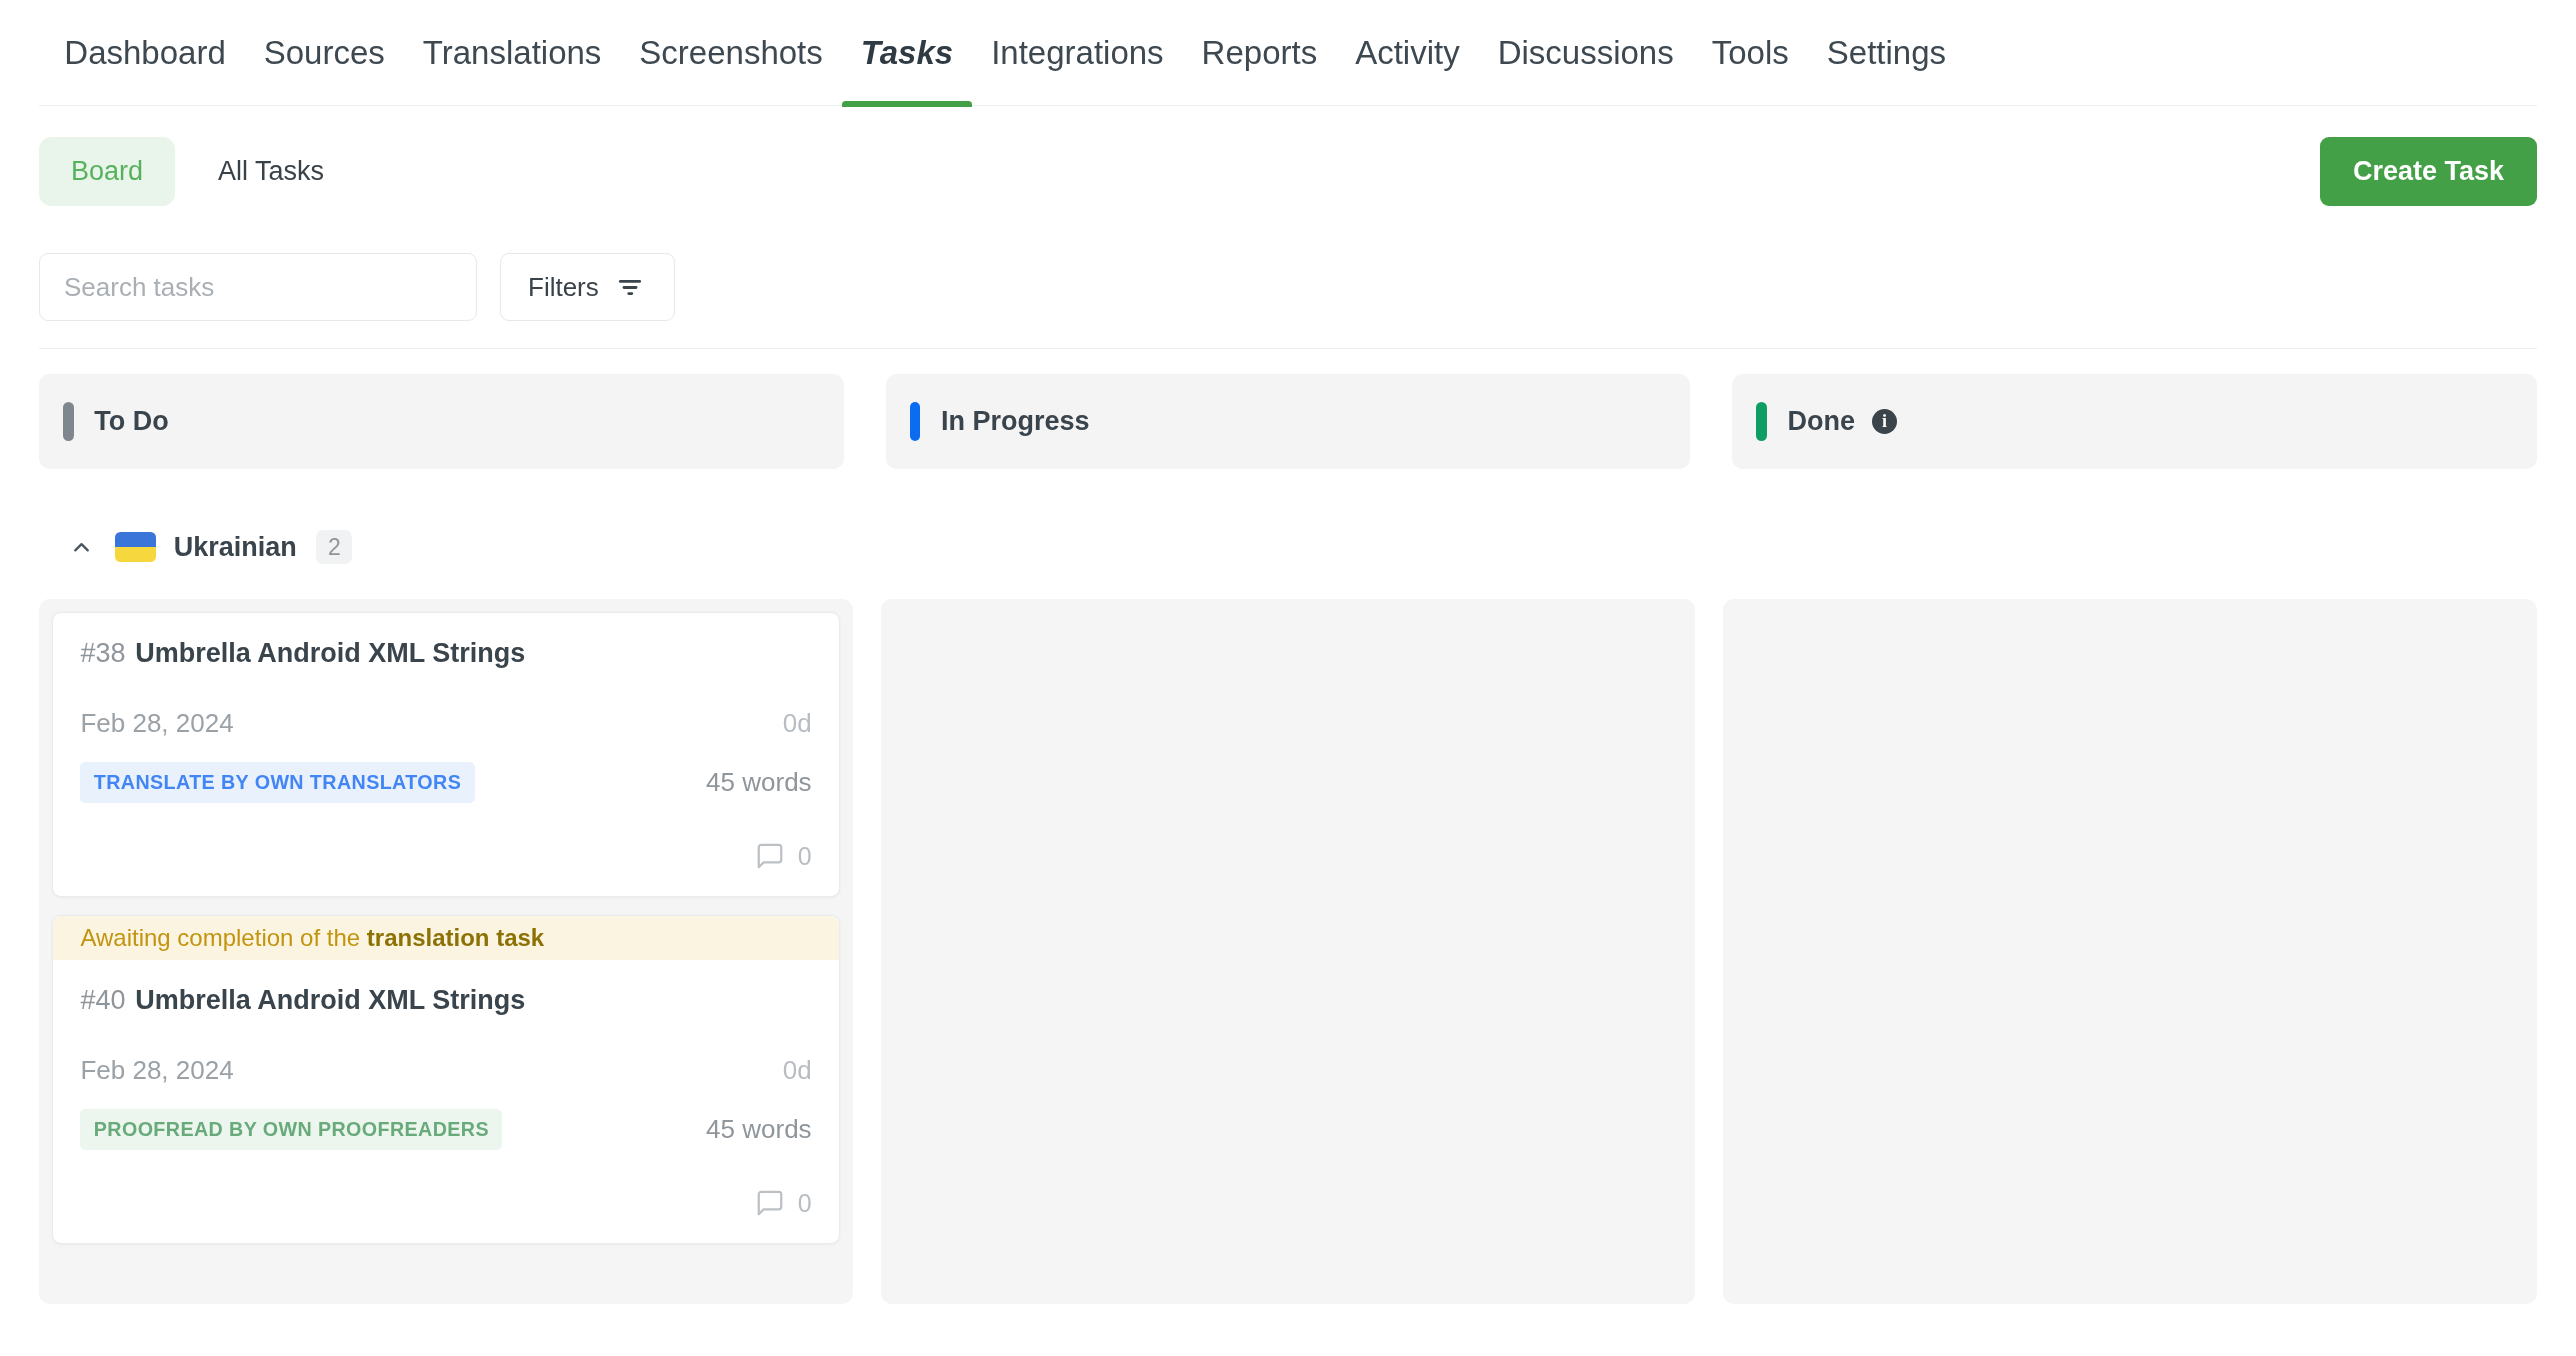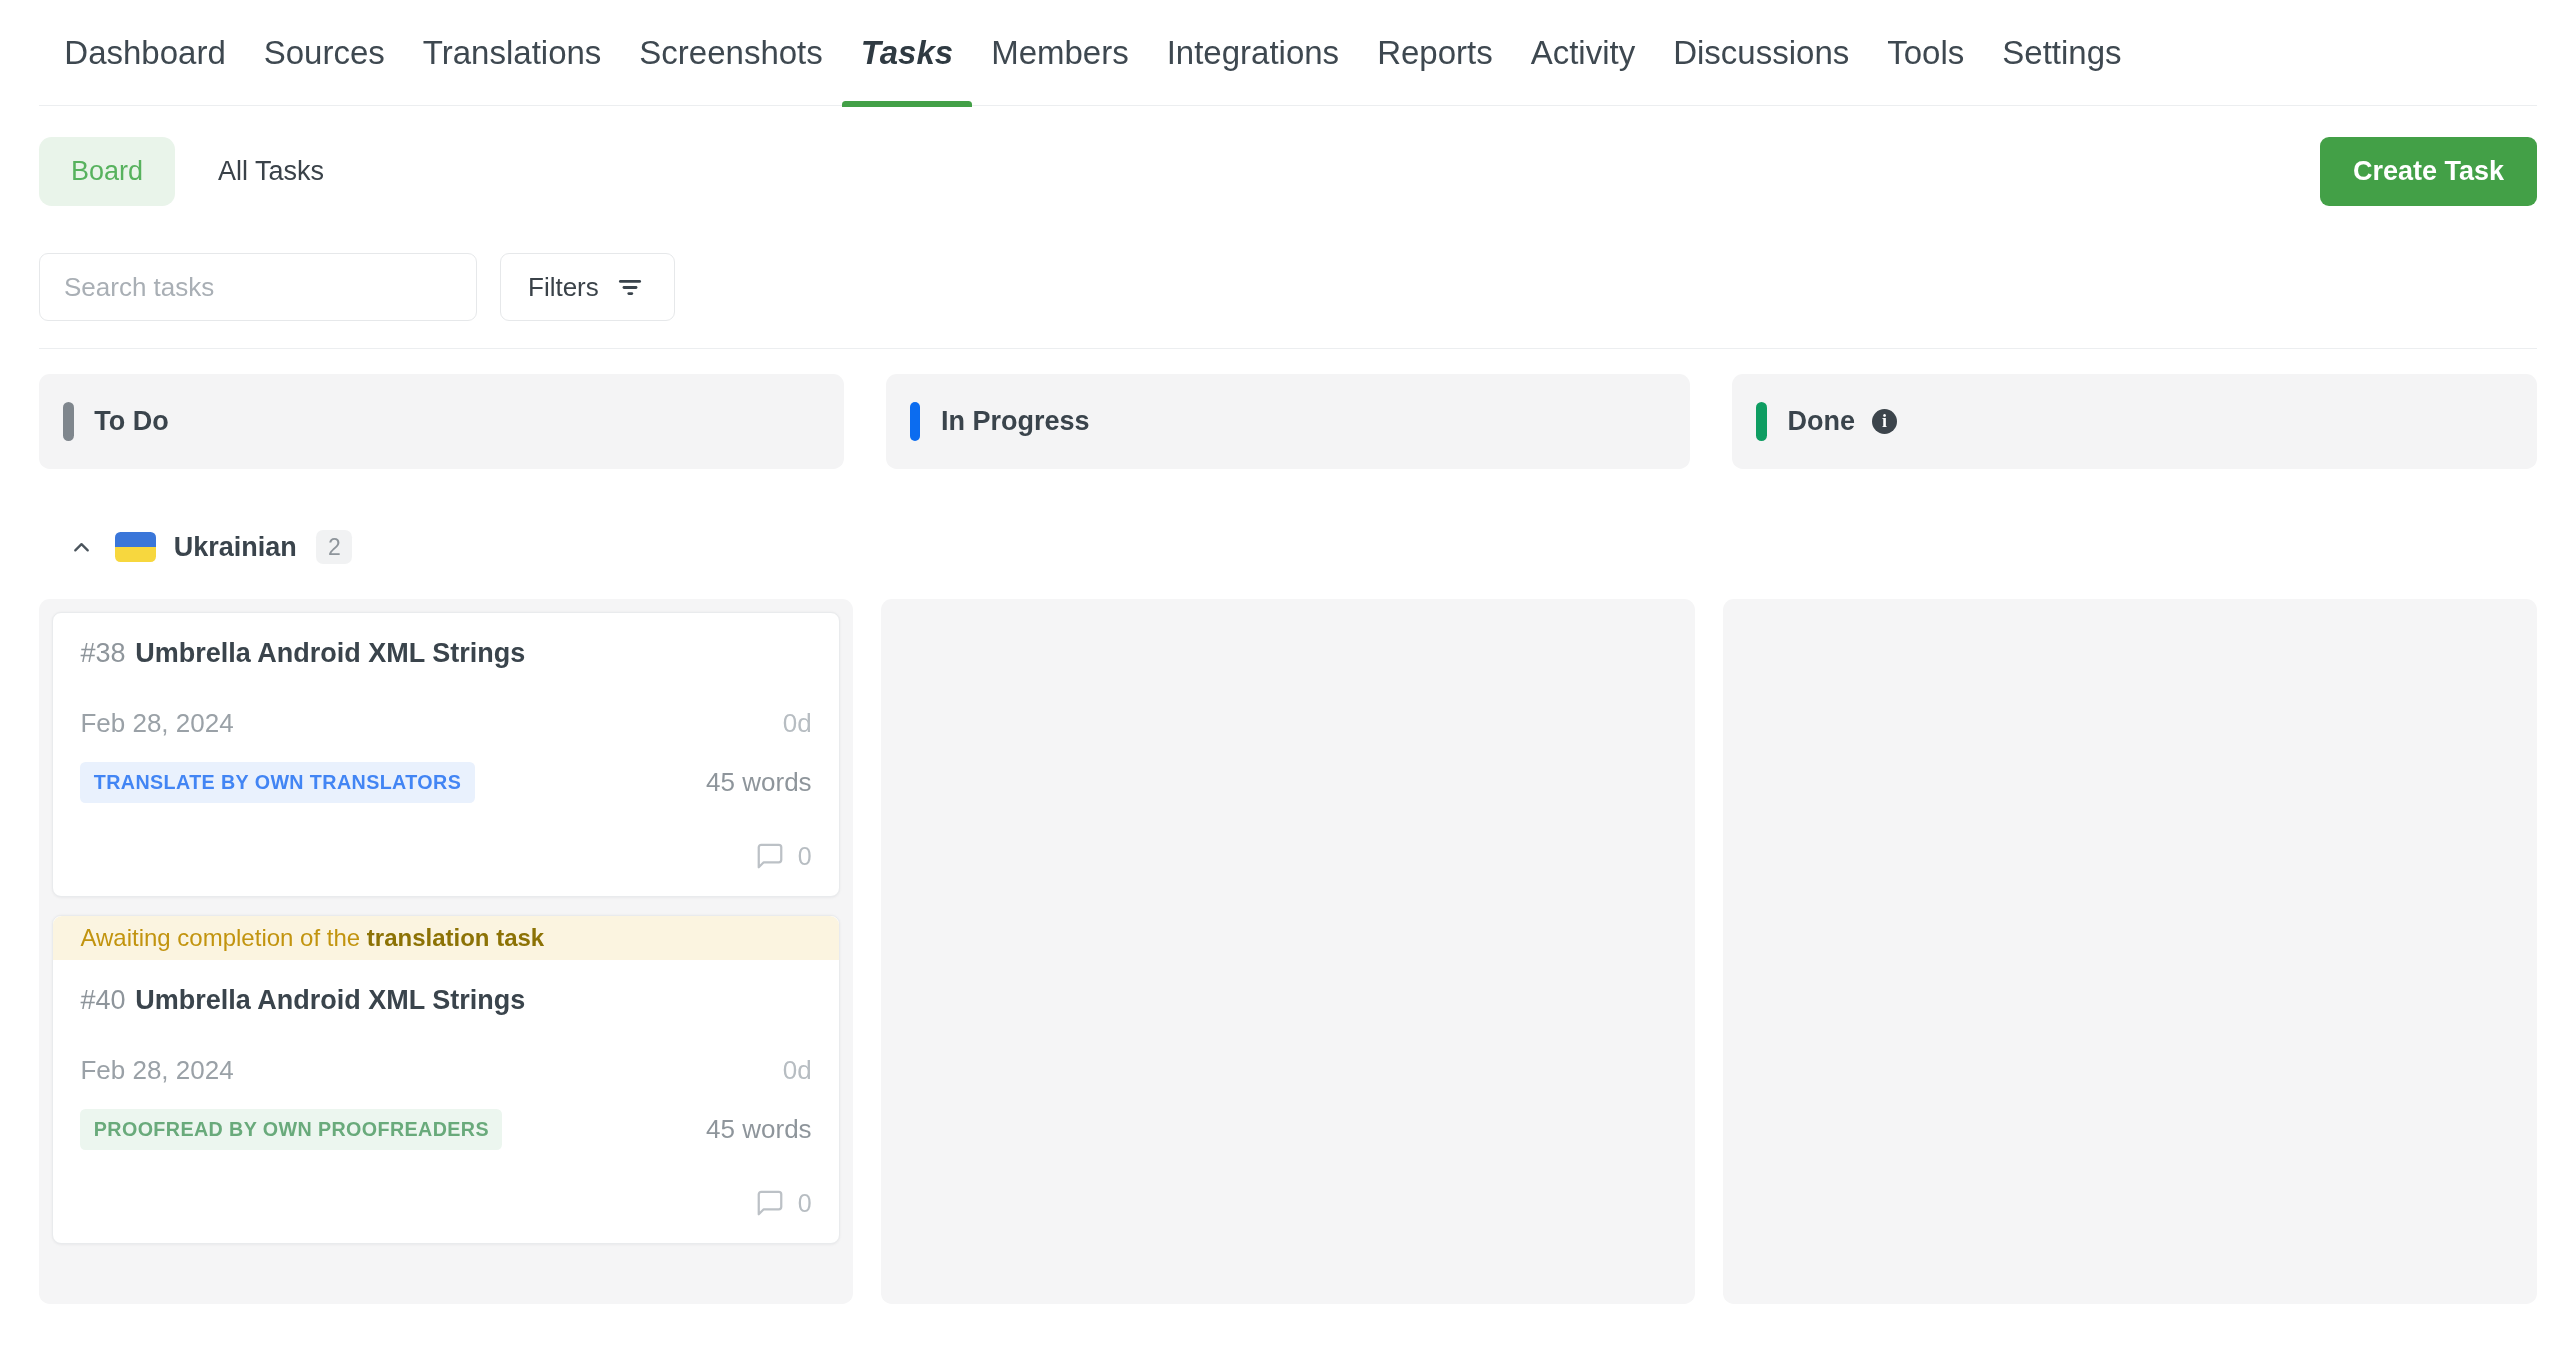--- a/index.html
+++ b/index.html
@@ -87,21 +87,20 @@
 </style>
 </head>
 <body>
 
 <nav class="topnav">
   <span class="nav-item">Dashboard</span>
   <span class="nav-item">Sources</span>
   <span class="nav-item">Translations</span>
   <span class="nav-item">Screenshots</span>
   <span class="nav-item active">Tasks</span>
-  <span class="nav-item">Members</span>
   <span class="nav-item">Integrations</span>
   <span class="nav-item">Reports</span>
   <span class="nav-item">Activity</span>
   <span class="nav-item">Discussions</span>
   <span class="nav-item">Tools</span>
   <span class="nav-item">Settings</span>
 </nav>
 
 <div class="tabs-row">
   <button class="board-pill">Board</button>

